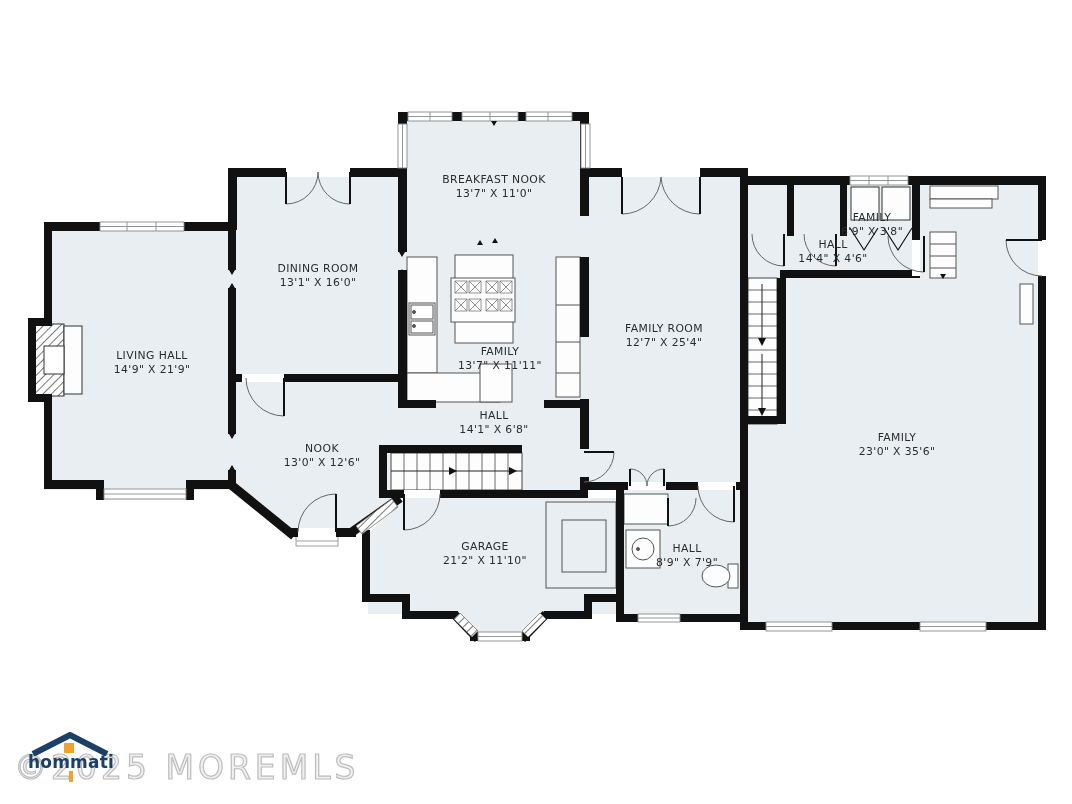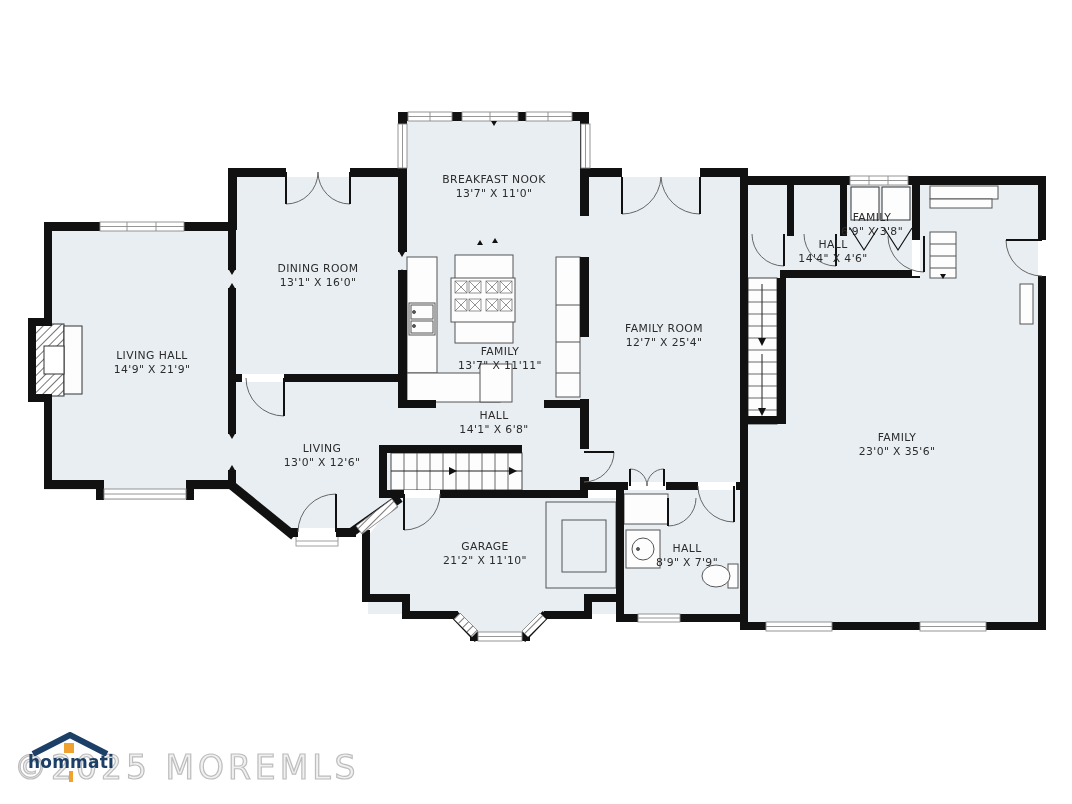--- a/index.html
+++ b/index.html
@@ -368,21 +368,21 @@
 </div>
 <div class="room-label" style="left:833px;top:239px">
   <span>HALL</span>
   <span>14'4" X 4'6"</span>
 </div>
 <div class="room-label" style="left:494px;top:410px">
   <span>HALL</span>
   <span>14'1" X 6'8"</span>
 </div>
 <div class="room-label" style="left:322px;top:443px">
-  <span>LIVING</span>
+  <span>NOOK</span>
   <span>13'0" X 12'6"</span>
 </div>
 <div class="room-label" style="left:485px;top:541px">
   <span>GARAGE</span>
   <span>21'2" X 11'10"</span>
 </div>
 <div class="room-label" style="left:687px;top:543px">
   <span>HALL</span>
   <span>8'9" X 7'9"</span>
 </div>

